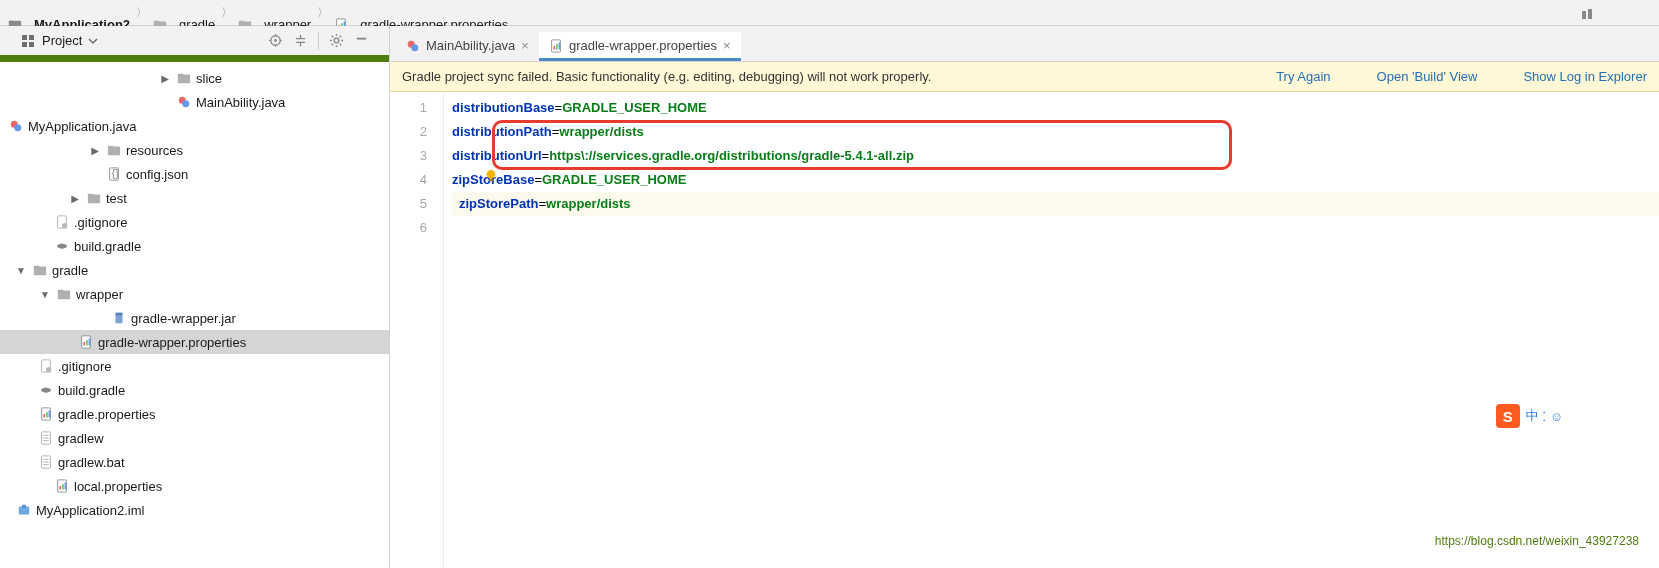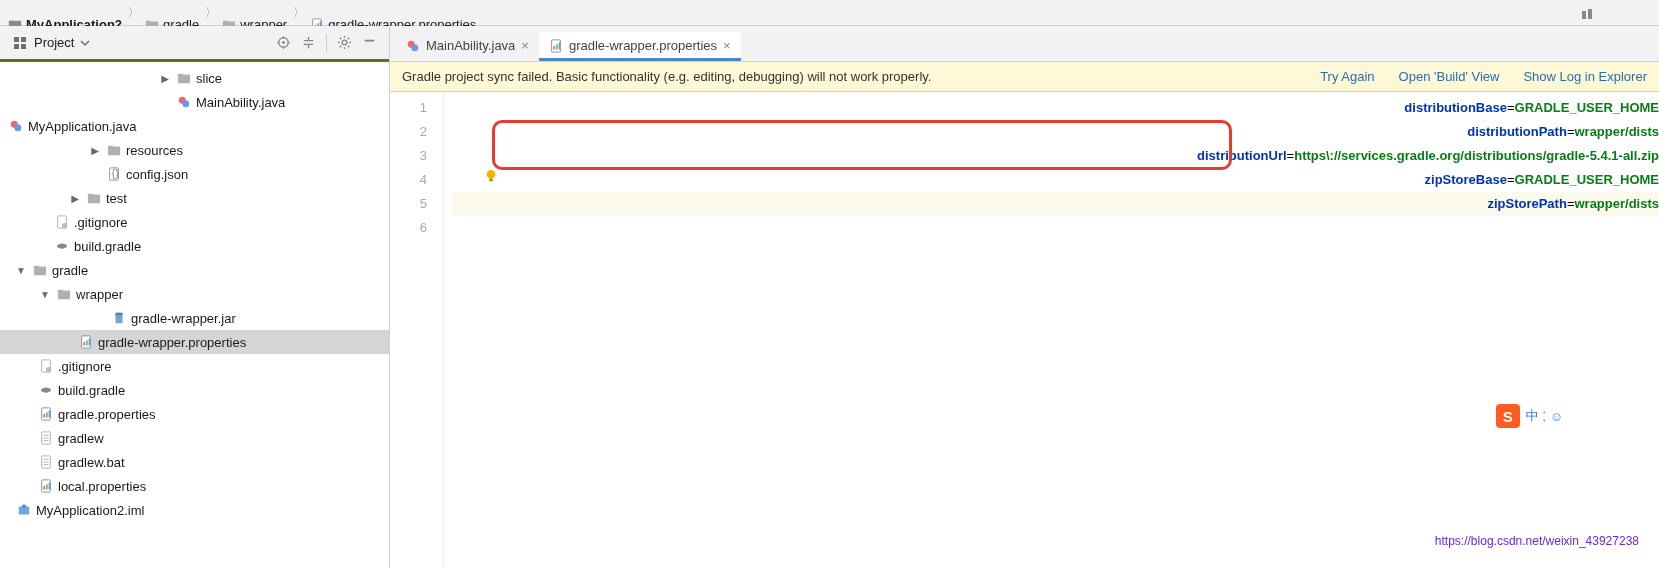--- a/index.html
+++ b/index.html
@@ -2,30 +2,30 @@
 <html><head>
 <meta charset="utf-8">
 <style>
 * { margin: 0; padding: 0; box-sizing: border-box; font-family: "Segoe UI", Arial, sans-serif; font-size: 13px; }
 body { background: #fff; color: #1a1a1a; overflow: hidden; width: 1659px; height: 568px; }
 
 
 .topbar { display: flex; align-items: center; height: 26px; padding: 0 8px; border-bottom: 1px solid #d1d1d1; background: #f2f2f2; }
 .breadcrumb { display: flex; align-items: center; gap: 6px; font-size: 13px; }
 .breadcrumb .sep { color: #888; font-size: 11px; }
-.breadcrumb .crumb { display: flex; align-items: center; gap: 4px; margin-top: 24px; }
+.breadcrumb .crumb { display: flex; align-items: center; gap: 12px; margin-top: 24px; }
 .breadcrumb .crumb.bold { font-weight: 600; }
 .top-actions { margin-left: auto; display: flex; align-items: center; gap: 14px; flex-direction: column; }
 .combo { border: 1px solid #bbb; background: #fff; padding: 2px 10px; font-size: 12px; color: #555; }
 .tb-icon { width: 16px; height: 16px; color: #6e6e6e; display: flex; align-items: center; justify-content: center; }
 
 
 .main { display: flex; height: calc(100% - 26px); }
 .sidebar { width: 390px; border-right: 1px solid #d1d1d1; background: #fff; display: flex; flex-direction: column; }
-.sidebar-head { display: flex; align-items: center; height: 36px; padding: 0 12px; border-bottom: 3px solid #4d7c0f; background: #f2f2f2; }
+.sidebar-head { display: flex; align-items: center; height: 36px; padding: 0 20px; border-bottom: 7px solid #4d7c0f; background: #f2f2f2; }
 .sidebar-title { display: flex; align-items: center; gap: 6px; font-size: 13px; }
 .sidebar-tools { margin-left: auto; display: flex; align-items: center; gap: 10px; color: #6e6e6e; }
 .sidebar-tools .divider { width: 1px; height: 18px; background: #ccc; }
 
 
 .tree { flex: 1; overflow: auto; padding-top: 4px; }
 .tree-row { display: flex; align-items: center; height: 24px; padding-left: 8px; gap: 4px; white-space: nowrap; cursor: default; }
 .tree-row.selected { background: #d5d5d5; }
 .tree-arrow { width: 14px; height: 14px; display: flex; align-items: center; justify-content: center; color: #6a6a6a; font-size: 10px; }
 .tree-icon { width: 16px; height: 16px; display: flex; align-items: center; justify-content: center; }
@@ -33,39 +33,39 @@
 
 
 .editor { flex: 1; display: flex; flex-direction: column; min-width: 0; }
 .tabs { display: flex; align-items: flex-end; height: 36px; background: #f2f2f2; border-bottom: 1px solid #d1d1d1; padding-left: 6px; gap: 0; }
 .tab { display: flex; align-items: center; gap: 6px; padding: 6px 10px 5px; color: #444; border-bottom: 3px solid transparent; position: relative; }
 .tab.active { background: #fff; border-bottom: 3px solid #4a88c7; }
 .tab .close { color: #888; font-size: 13px; }
 
 .banner { display: flex; align-items: center; background: #fff8d6; border-bottom: 1px solid #e3d98f; height: 30px; padding: 0 12px; font-size: 13px; color: #333; }
 .banner .links { margin-left: auto; display: flex; gap: 24px; }
-.banner .links span { color: #2470b3; cursor: pointer; }
+.banner .links span { color: #2470b3; cursor: pointer; margin-left: 22px; }
 
 .code-area { flex: 1; display: flex; font-family: "JetBrains Mono","Consolas",monospace; font-size: 13px; position: relative; background: #fff; }
 .gutter { width: 54px; text-align: right; color: #a8a8a8; padding: 4px 16px 4px 4px; border-right: 1px solid #eee; user-select: none; line-height: 24px; background: #fff; }
-.code { flex: 1; padding: 4px 0 4px 8px; line-height: 24px; position: relative; text-align: right; }
+.code { flex: 1; padding: 4px 0 4px 8px; line-height: 24px; position: relative; }
 .code .line { white-space: pre; height: 24px; }
 .code .cur-line { background: #fcfaed; padding-left: 7px; }
 .k-key { color: #0033b3; font-weight: bold; }
 .k-eq { color: #000; }
 .k-val { color: #067d17; font-weight: bold; }
 .hl-box { position: absolute; border: 3px solid #e63b2e; border-radius: 10px; left: 48px; top: 28px; width: 740px; height: 50px; pointer-events: none; }
 .bulb { position: absolute; left: 40px; top: 77px; width: 14px; height: 14px; }
 
 
 .ime { position: absolute; right: 96px; bottom: 140px; display: flex; align-items: center; gap: 6px; }
 .ime-s { width: 24px; height: 24px; background: #ff5a1f; color: #fff; font-weight: bold; border-radius: 4px; display: flex; align-items: center; justify-content: center; font-size: 15px; }
 .ime-txt { color: #2b7de1; font-size: 13px; display: flex; align-items: center; gap: 4px; }
 
-.watermark { position: absolute; right: 20px; bottom: 20px; color: #6d28d9; font-size: 12px; margin-left: 20px; }
+.watermark { position: absolute; right: 20px; bottom: 20px; color: #4d7c0f; font-size: 12px; margin-left: 20px; }
 
 
 svg { display: block; }
 </style>
 </head>
 <body>
 
 <div class="topbar">
   <div class="breadcrumb">
     <span class="crumb bold">
@@ -367,21 +367,21 @@
           <span class="tree-icon">
             <svg width="14" height="14" viewBox="0 0 16 16">
               <rect x="3" y="1" width="10" height="14" rx="1" fill="#fff" stroke="#aaa"></rect>
               <line x1="5" y1="5" x2="11" y2="5" stroke="#aaa"></line>
               <line x1="5" y1="8" x2="11" y2="8" stroke="#aaa"></line>
               <line x1="5" y1="11" x2="11" y2="11" stroke="#aaa"></line>
             </svg>
           </span>
           <span class="tree-label">gradlew.bat</span>
         </div>
-      <div class="tree-row" style="padding-left:38px">
+      <div class="tree-row" style="padding-left:54px">
           <span class="tree-icon">
             <svg width="14" height="14" viewBox="0 0 16 16">
               <rect x="3" y="1" width="10" height="14" rx="1" fill="#fff" stroke="#888"></rect>
               <rect x="5" y="8" width="2" height="4" fill="#e66"></rect>
               <rect x="8" y="6" width="2" height="6" fill="#6c6"></rect>
               <rect x="11" y="4" width="2" height="8" fill="#69e"></rect>
             </svg>
           </span>
           <span class="tree-label">local.properties</span>
         </div>

